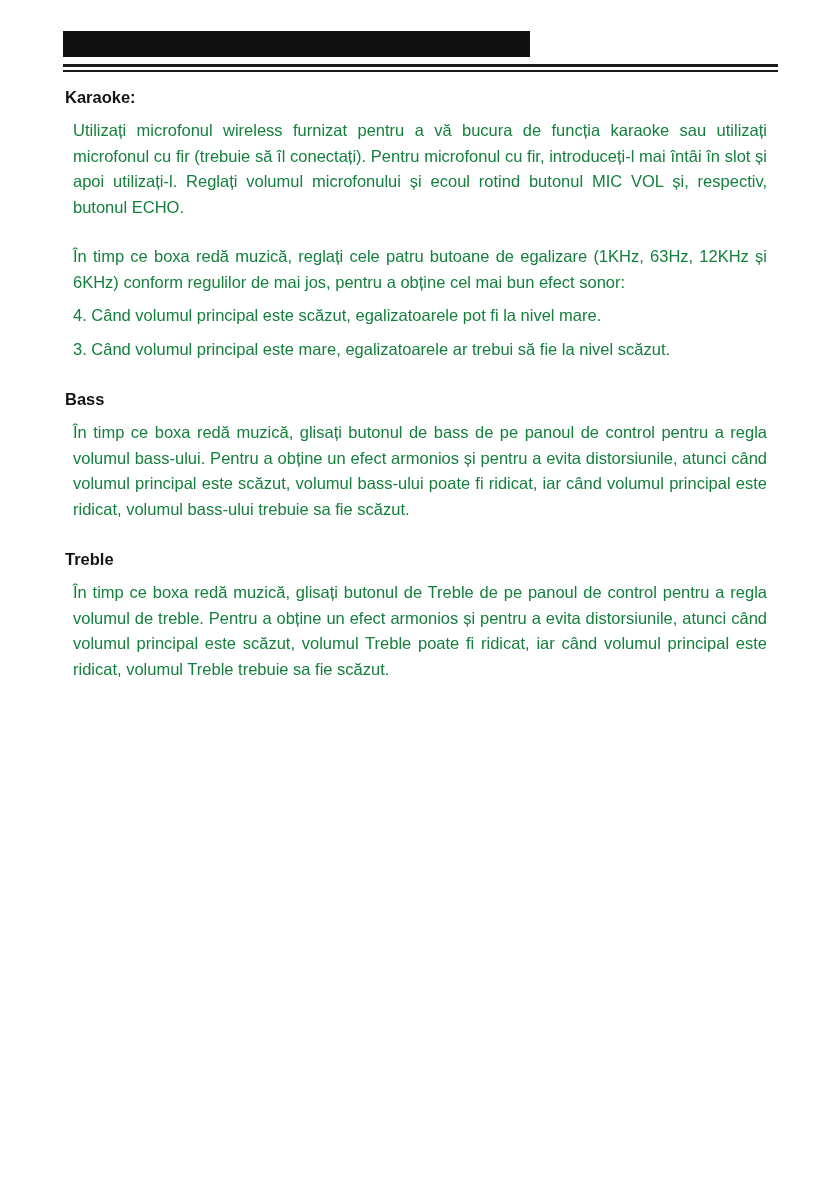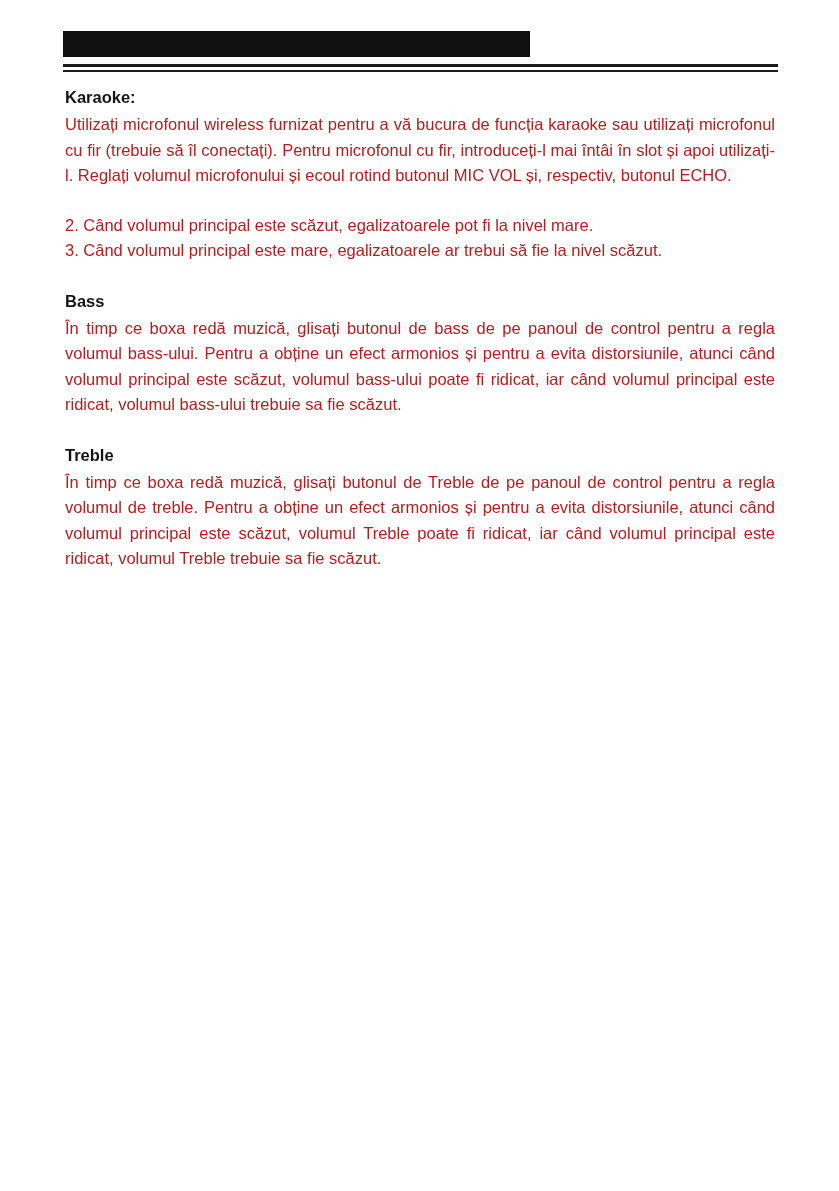--- a/index.html
+++ b/index.html
@@ -47,23 +47,23 @@
   .section h2 {
     font-size: 16.5px;
     font-weight: bold;
     margin: 0 0 2px 0;
     line-height: 26px;
     color: #141414;
   }
   .section p {
     font-size: 16.5px;
     line-height: 25.5px;
-    margin: 0;
+    margin: 8px;
     text-align: justify;
-    color: #b91c1c;
+    color: #15803d;
   }
   .section p.list-line {
     text-align: left;
   }
 </style>
 </head>
 <body>
 
 <div class="page">
 
@@ -71,21 +71,22 @@
   <div class="double-rule"></div>
 
   <div class="content">
 
     <div class="section">
       <h2>Karaoke:</h2>
       <p>Utilizați microfonul wireless furnizat pentru a vă bucura de funcția karaoke sau utilizați microfonul cu fir (trebuie să îl conectați). Pentru microfonul cu fir, introduceți-l mai întâi în slot și apoi utilizați-l. Reglați volumul microfonului și ecoul rotind butonul MIC VOL și, respectiv, butonul ECHO.</p>
     </div>
 
     <div class="section">
-      <p class="list-line">2. Când volumul principal este scăzut, egalizatoarele pot fi la nivel mare.</p>
+      <p>În timp ce boxa redă muzică, reglați cele patru butoane de egalizare (1KHz, 63Hz, 12KHz și 6KHz) conform regulilor de mai jos, pentru a obține cel mai bun efect sonor:</p>
+      <p class="list-line">4. Când volumul principal este scăzut, egalizatoarele pot fi la nivel mare.</p>
       <p class="list-line">3. Când volumul principal este mare, egalizatoarele ar trebui să fie la nivel scăzut.</p>
     </div>
 
     <div class="section">
       <h2>Bass</h2>
       <p>În timp ce boxa redă muzică, glisați butonul de bass de pe panoul de control pentru a regla volumul bass-ului. Pentru a obține un efect armonios și pentru a evita distorsiunile, atunci când volumul principal este scăzut, volumul bass-ului poate fi ridicat, iar când volumul principal este ridicat, volumul bass-ului trebuie sa fie scăzut.</p>
     </div>
 
     <div class="section">
       <h2>Treble</h2>

